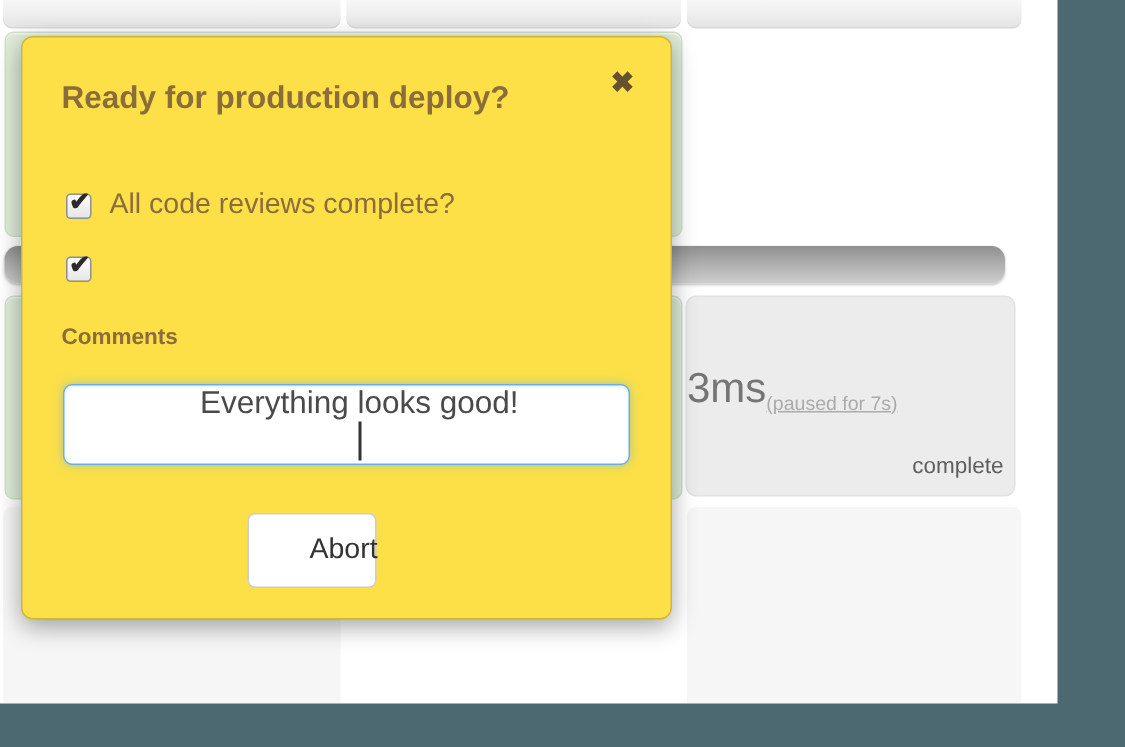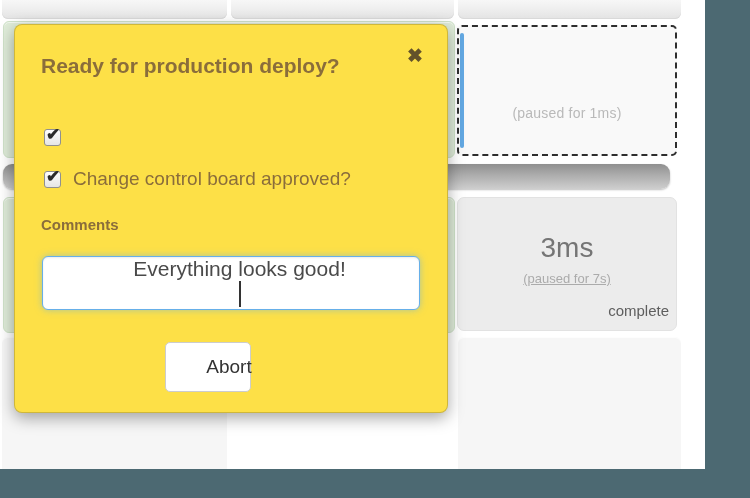--- a/index.html
+++ b/index.html
@@ -43,21 +43,21 @@
     border-radius:9px;
     background:linear-gradient(180deg,#8f8f8f 0%,#adadad 45%,#cecece 100%);
     box-shadow:0 1px 2px rgba(0,0,0,.25);
   }
   .aborted-cell{
     left:457px;top:197px;width:220px;height:134px;
     background:#ececec;
     border:1px solid #e2e2e2;
     border-radius:7px;
     box-sizing:border-box;
-    display:flex;flex-direction:column;justify-content:center;align-items:center;
+    display:flex;justify-content:flex-start;align-items:center;
   }
   .duration{font-size:28px;color:#757575;line-height:30px;margin-top:-10px;}
   .aborted-note{font-size:13px;color:#ababab;margin-top:8px;text-decoration:underline;}
   .status-label{
     position:absolute;right:7px;bottom:11px;
     font-size:15px;color:#5e5e5e;
   }
   .empty-cell{
     top:337px;height:132px;background:#f6f6f6;
     border-radius:6px 6px 0 0;
@@ -142,24 +142,20 @@
 
 <div id="screen">
 
   <div class="abs col-header" style="left:2px;width:225px;"></div>
   <div class="abs col-header" style="left:231px;width:223px;"></div>
   <div class="abs col-header" style="left:458px;width:223px;"></div>
 
   <div class="abs stage-green" style="left:3px;top:21px;width:450px;height:135px;"></div>
   <div class="abs stage-green" style="left:3px;top:197px;width:450px;height:134px;"></div>
 
-  <div class="abs pending-cell">
-    <div class="pending-accent"></div>
-    <div class="pending-note">(paused for 1ms)</div>
-  </div>
 
   <div class="abs progress-bar"></div>
 
   <div class="abs aborted-cell">
     <div class="duration">3ms</div>
     <div class="aborted-note">(paused for 7s)</div>
     <div class="status-label">complete</div>
   </div>
 
   <div class="abs empty-cell" style="left:2px;width:225px;"></div>
@@ -171,27 +167,27 @@
   <div class="dialog">
 
     <div class="dialog-title">Ready for production deploy?</div>
 
     <div class="close-btn">✖</div>
 
     <div class="check-row row1">
       <div class="checkbox">
         <span class="checkmark">✔</span>
       </div>
+      <span class="check-label">All code reviews complete?</span>
     </div>
 
     <div class="check-row row2">
       <div class="checkbox">
         <span class="checkmark">✔</span>
       </div>
-      <span class="check-label">Change control board approved?</span>
     </div>
 
     <div class="comments-label">Comments</div>
 
     <div class="textbox">
       <span class="textbox-value">Everything looks good!</span>
       <span class="caret"></span>
     </div>
 
     <div class="btn btn-abort">Abort</div>

